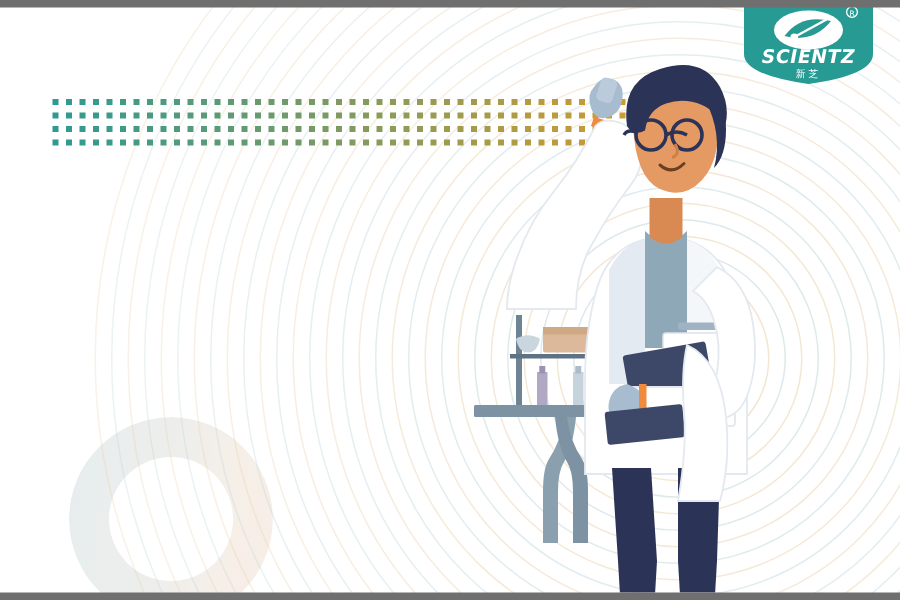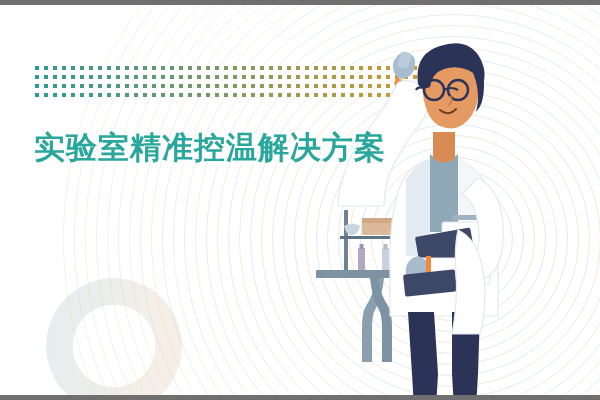--- a/index.html
+++ b/index.html
@@ -147,23 +147,35 @@
   </div>
 
   <div id="dotgrid">
       <span class="dot-row"><span class="dot" style="background: rgb(46, 154, 146);"></span><span class="dot" style="background: rgb(50, 154, 144);"></span><span class="dot" style="background: rgb(54, 154, 141);"></span><span class="dot" style="background: rgb(57, 154, 139);"></span><span class="dot" style="background: rgb(61, 154, 137);"></span><span class="dot" style="background: rgb(65, 154, 134);"></span><span class="dot" style="background: rgb(69, 154, 132);"></span><span class="dot" style="background: rgb(73, 154, 130);"></span><span class="dot" style="background: rgb(76, 154, 128);"></span><span class="dot" style="background: rgb(80, 154, 125);"></span><span class="dot" style="background: rgb(84, 154, 123);"></span><span class="dot" style="background: rgb(88, 154, 121);"></span><span class="dot" style="background: rgb(92, 154, 118);"></span><span class="dot" style="background: rgb(95, 154, 116);"></span><span class="dot" style="background: rgb(99, 154, 114);"></span><span class="dot" style="background: rgb(103, 154, 111);"></span><span class="dot" style="background: rgb(107, 154, 109);"></span><span class="dot" style="background: rgb(111, 154, 107);"></span><span class="dot" style="background: rgb(114, 154, 104);"></span><span class="dot" style="background: rgb(118, 154, 102);"></span><span class="dot" style="background: rgb(122, 154, 100);"></span><span class="dot" style="background: rgb(126, 154, 97);"></span><span class="dot" style="background: rgb(130, 154, 95);"></span><span class="dot" style="background: rgb(133, 155, 93);"></span><span class="dot" style="background: rgb(137, 155, 91);"></span><span class="dot" style="background: rgb(141, 155, 88);"></span><span class="dot" style="background: rgb(145, 155, 86);"></span><span class="dot" style="background: rgb(149, 155, 84);"></span><span class="dot" style="background: rgb(152, 155, 81);"></span><span class="dot" style="background: rgb(156, 155, 79);"></span><span class="dot" style="background: rgb(160, 155, 77);"></span><span class="dot" style="background: rgb(164, 155, 74);"></span><span class="dot" style="background: rgb(168, 155, 72);"></span><span class="dot" style="background: rgb(171, 155, 70);"></span><span class="dot" style="background: rgb(175, 155, 67);"></span><span class="dot" style="background: rgb(179, 155, 65);"></span><span class="dot" style="background: rgb(183, 155, 63);"></span><span class="dot" style="background: rgb(187, 155, 60);"></span><span class="dot" style="background: rgb(190, 155, 58);"></span><span class="dot" style="background: rgb(194, 155, 56);"></span><span class="dot" style="background: rgb(198, 155, 54);"></span><span class="dot" style="background: rgb(202, 155, 51);"></span><span class="dot" style="background: rgb(206, 155, 49);"></span><span class="dot" style="background: rgb(209, 155, 47);"></span><span class="dot" style="background: rgb(213, 155, 44);"></span><span class="dot" style="background: rgb(217, 155, 42);"></span></span>
       <span class="dot-row"><span class="dot" style="background: rgb(46, 154, 146);"></span><span class="dot" style="background: rgb(50, 154, 144);"></span><span class="dot" style="background: rgb(54, 154, 141);"></span><span class="dot" style="background: rgb(57, 154, 139);"></span><span class="dot" style="background: rgb(61, 154, 137);"></span><span class="dot" style="background: rgb(65, 154, 134);"></span><span class="dot" style="background: rgb(69, 154, 132);"></span><span class="dot" style="background: rgb(73, 154, 130);"></span><span class="dot" style="background: rgb(76, 154, 128);"></span><span class="dot" style="background: rgb(80, 154, 125);"></span><span class="dot" style="background: rgb(84, 154, 123);"></span><span class="dot" style="background: rgb(88, 154, 121);"></span><span class="dot" style="background: rgb(92, 154, 118);"></span><span class="dot" style="background: rgb(95, 154, 116);"></span><span class="dot" style="background: rgb(99, 154, 114);"></span><span class="dot" style="background: rgb(103, 154, 111);"></span><span class="dot" style="background: rgb(107, 154, 109);"></span><span class="dot" style="background: rgb(111, 154, 107);"></span><span class="dot" style="background: rgb(114, 154, 104);"></span><span class="dot" style="background: rgb(118, 154, 102);"></span><span class="dot" style="background: rgb(122, 154, 100);"></span><span class="dot" style="background: rgb(126, 154, 97);"></span><span class="dot" style="background: rgb(130, 154, 95);"></span><span class="dot" style="background: rgb(133, 155, 93);"></span><span class="dot" style="background: rgb(137, 155, 91);"></span><span class="dot" style="background: rgb(141, 155, 88);"></span><span class="dot" style="background: rgb(145, 155, 86);"></span><span class="dot" style="background: rgb(149, 155, 84);"></span><span class="dot" style="background: rgb(152, 155, 81);"></span><span class="dot" style="background: rgb(156, 155, 79);"></span><span class="dot" style="background: rgb(160, 155, 77);"></span><span class="dot" style="background: rgb(164, 155, 74);"></span><span class="dot" style="background: rgb(168, 155, 72);"></span><span class="dot" style="background: rgb(171, 155, 70);"></span><span class="dot" style="background: rgb(175, 155, 67);"></span><span class="dot" style="background: rgb(179, 155, 65);"></span><span class="dot" style="background: rgb(183, 155, 63);"></span><span class="dot" style="background: rgb(187, 155, 60);"></span><span class="dot" style="background: rgb(190, 155, 58);"></span><span class="dot" style="background: rgb(194, 155, 56);"></span><span class="dot" style="background: rgb(198, 155, 54);"></span><span class="dot" style="background: rgb(202, 155, 51);"></span><span class="dot" style="background: rgb(206, 155, 49);"></span><span class="dot" style="background: rgb(209, 155, 47);"></span><span class="dot" style="background: rgb(213, 155, 44);"></span><span class="dot" style="background: rgb(217, 155, 42);"></span></span>
       <span class="dot-row"><span class="dot" style="background: rgb(46, 154, 146);"></span><span class="dot" style="background: rgb(50, 154, 144);"></span><span class="dot" style="background: rgb(54, 154, 141);"></span><span class="dot" style="background: rgb(57, 154, 139);"></span><span class="dot" style="background: rgb(61, 154, 137);"></span><span class="dot" style="background: rgb(65, 154, 134);"></span><span class="dot" style="background: rgb(69, 154, 132);"></span><span class="dot" style="background: rgb(73, 154, 130);"></span><span class="dot" style="background: rgb(76, 154, 128);"></span><span class="dot" style="background: rgb(80, 154, 125);"></span><span class="dot" style="background: rgb(84, 154, 123);"></span><span class="dot" style="background: rgb(88, 154, 121);"></span><span class="dot" style="background: rgb(92, 154, 118);"></span><span class="dot" style="background: rgb(95, 154, 116);"></span><span class="dot" style="background: rgb(99, 154, 114);"></span><span class="dot" style="background: rgb(103, 154, 111);"></span><span class="dot" style="background: rgb(107, 154, 109);"></span><span class="dot" style="background: rgb(111, 154, 107);"></span><span class="dot" style="background: rgb(114, 154, 104);"></span><span class="dot" style="background: rgb(118, 154, 102);"></span><span class="dot" style="background: rgb(122, 154, 100);"></span><span class="dot" style="background: rgb(126, 154, 97);"></span><span class="dot" style="background: rgb(130, 154, 95);"></span><span class="dot" style="background: rgb(133, 155, 93);"></span><span class="dot" style="background: rgb(137, 155, 91);"></span><span class="dot" style="background: rgb(141, 155, 88);"></span><span class="dot" style="background: rgb(145, 155, 86);"></span><span class="dot" style="background: rgb(149, 155, 84);"></span><span class="dot" style="background: rgb(152, 155, 81);"></span><span class="dot" style="background: rgb(156, 155, 79);"></span><span class="dot" style="background: rgb(160, 155, 77);"></span><span class="dot" style="background: rgb(164, 155, 74);"></span><span class="dot" style="background: rgb(168, 155, 72);"></span><span class="dot" style="background: rgb(171, 155, 70);"></span><span class="dot" style="background: rgb(175, 155, 67);"></span><span class="dot" style="background: rgb(179, 155, 65);"></span><span class="dot" style="background: rgb(183, 155, 63);"></span><span class="dot" style="background: rgb(187, 155, 60);"></span><span class="dot" style="background: rgb(190, 155, 58);"></span><span class="dot" style="background: rgb(194, 155, 56);"></span><span class="dot" style="background: rgb(198, 155, 54);"></span><span class="dot" style="background: rgb(202, 155, 51);"></span><span class="dot" style="background: rgb(206, 155, 49);"></span><span class="dot" style="background: rgb(209, 155, 47);"></span><span class="dot" style="background: rgb(213, 155, 44);"></span><span class="dot" style="background: rgb(217, 155, 42);"></span></span>
       <span class="dot-row"><span class="dot" style="background: rgb(46, 154, 146);"></span><span class="dot" style="background: rgb(50, 154, 144);"></span><span class="dot" style="background: rgb(54, 154, 141);"></span><span class="dot" style="background: rgb(57, 154, 139);"></span><span class="dot" style="background: rgb(61, 154, 137);"></span><span class="dot" style="background: rgb(65, 154, 134);"></span><span class="dot" style="background: rgb(69, 154, 132);"></span><span class="dot" style="background: rgb(73, 154, 130);"></span><span class="dot" style="background: rgb(76, 154, 128);"></span><span class="dot" style="background: rgb(80, 154, 125);"></span><span class="dot" style="background: rgb(84, 154, 123);"></span><span class="dot" style="background: rgb(88, 154, 121);"></span><span class="dot" style="background: rgb(92, 154, 118);"></span><span class="dot" style="background: rgb(95, 154, 116);"></span><span class="dot" style="background: rgb(99, 154, 114);"></span><span class="dot" style="background: rgb(103, 154, 111);"></span><span class="dot" style="background: rgb(107, 154, 109);"></span><span class="dot" style="background: rgb(111, 154, 107);"></span><span class="dot" style="background: rgb(114, 154, 104);"></span><span class="dot" style="background: rgb(118, 154, 102);"></span><span class="dot" style="background: rgb(122, 154, 100);"></span><span class="dot" style="background: rgb(126, 154, 97);"></span><span class="dot" style="background: rgb(130, 154, 95);"></span><span class="dot" style="background: rgb(133, 155, 93);"></span><span class="dot" style="background: rgb(137, 155, 91);"></span><span class="dot" style="background: rgb(141, 155, 88);"></span><span class="dot" style="background: rgb(145, 155, 86);"></span><span class="dot" style="background: rgb(149, 155, 84);"></span><span class="dot" style="background: rgb(152, 155, 81);"></span><span class="dot" style="background: rgb(156, 155, 79);"></span><span class="dot" style="background: rgb(160, 155, 77);"></span><span class="dot" style="background: rgb(164, 155, 74);"></span><span class="dot" style="background: rgb(168, 155, 72);"></span><span class="dot" style="background: rgb(171, 155, 70);"></span><span class="dot" style="background: rgb(175, 155, 67);"></span><span class="dot" style="background: rgb(179, 155, 65);"></span><span class="dot" style="background: rgb(183, 155, 63);"></span><span class="dot" style="background: rgb(187, 155, 60);"></span><span class="dot" style="background: rgb(190, 155, 58);"></span><span class="dot" style="background: rgb(194, 155, 56);"></span><span class="dot" style="background: rgb(198, 155, 54);"></span><span class="dot" style="background: rgb(202, 155, 51);"></span><span class="dot" style="background: rgb(206, 155, 49);"></span><span class="dot" style="background: rgb(209, 155, 47);"></span><span class="dot" style="background: rgb(213, 155, 44);"></span><span class="dot" style="background: rgb(217, 155, 42);"></span></span>
     </div>
 
   <div id="headline">
-    <div class="title-line" id="title-sub">实验室精准控温解决方案</div>
-  </div>
-
+  </div>
+
+  <div id="logo">
+    <svg viewBox="0 0 86 56" width="86" height="56" aria-hidden="true">
+      <path d="M0 0 H86 V36 Q86 50 43 56 Q0 50 0 36 Z" fill="#279a93"></path>
+      <ellipse cx="43" cy="20" rx="23" ry="13" fill="#ffffff"></ellipse>
+      <path d="M27 24 Q38 9 58 14 Q46 29 27 24 Z" fill="#279a93"></path>
+      <path d="M33 25 L55 13" stroke="#ffffff" stroke-width="1.6" fill="none"></path>
+      <circle cx="33.5" cy="25" r="2.6" fill="#ffffff"></circle>
+      <circle cx="72" cy="8" r="3.6" fill="none" stroke="#ffffff" stroke-width="0.9"></circle>
+      <text x="72" y="10.6" font-size="5" fill="#ffffff" text-anchor="middle" font-family="DejaVu Sans, sans-serif">R</text>
+      <text x="43" y="42" font-size="12.5" fill="#ffffff" text-anchor="middle" font-family="DejaVu Sans, sans-serif" font-weight="bold" font-style="italic" letter-spacing="0.4">SCIENTZ</text>
+      <text x="43" y="51" font-size="6.5" fill="#ffffff" text-anchor="middle" font-family="DejaVu Sans, sans-serif" letter-spacing="2">新芝</text>
+    </svg>
+  </div>
 
   <div id="illustration">
     <svg viewBox="0 0 300 355" width="300" height="355" aria-hidden="true">
 
       <g>
         <rect x="44" y="170" width="4" height="62" fill="#6e8494"></rect>
         <rect x="126" y="170" width="4" height="62" fill="#6e8494"></rect>
         <rect x="40" y="196" width="94" height="3" fill="#5d7385"></rect>
 
         <rect x="62" y="178" width="34" height="17" rx="1.5" fill="#dcb99a"></rect>

